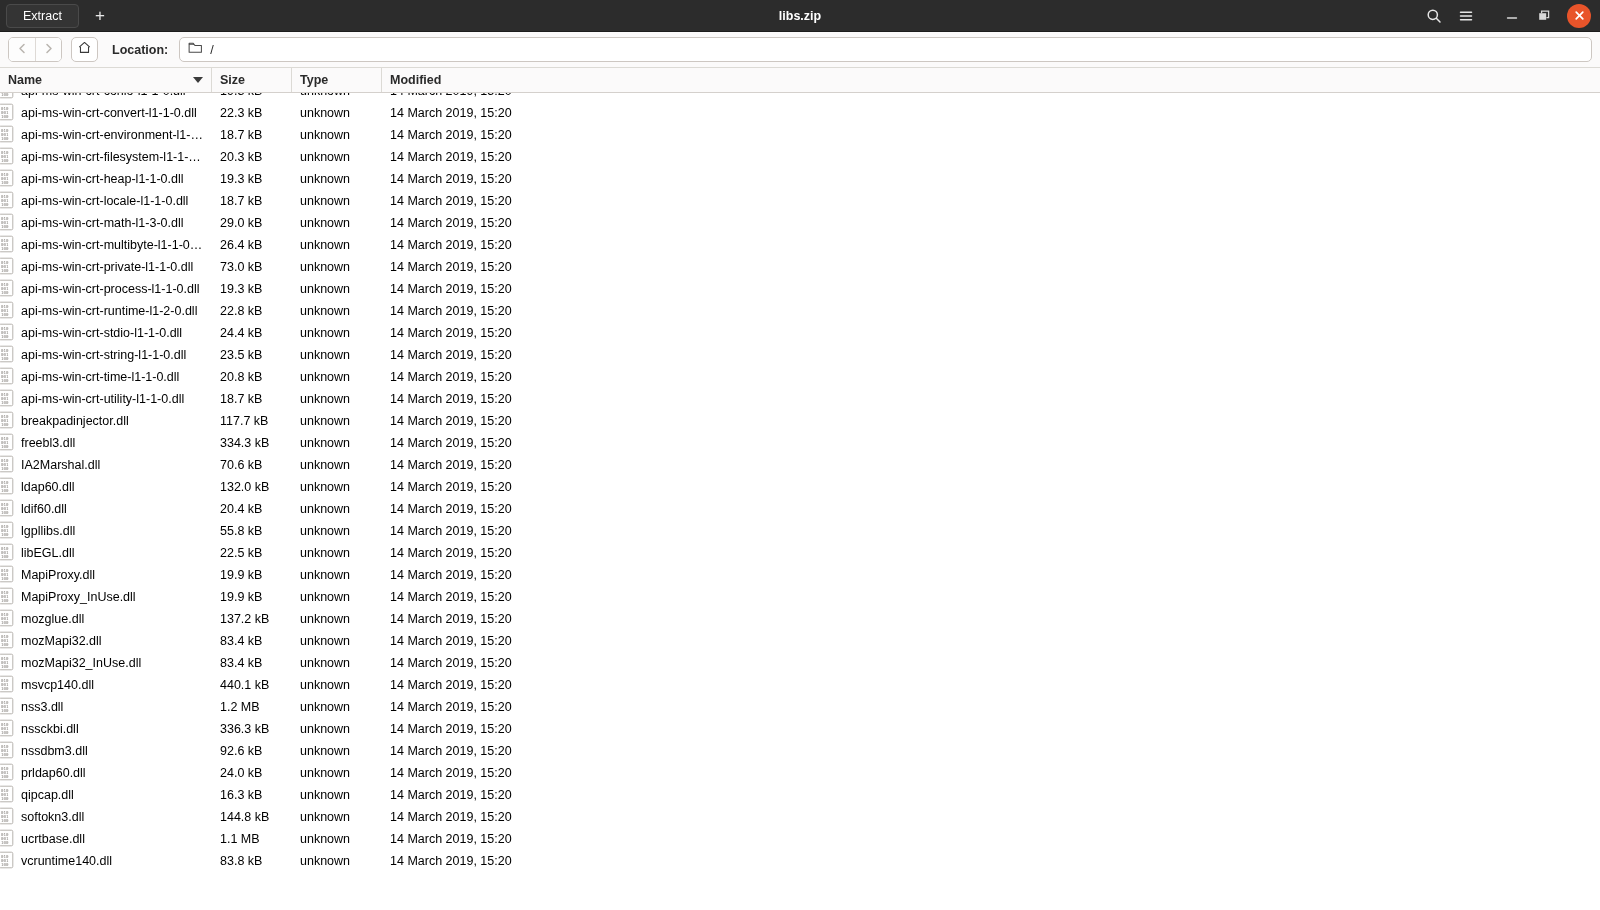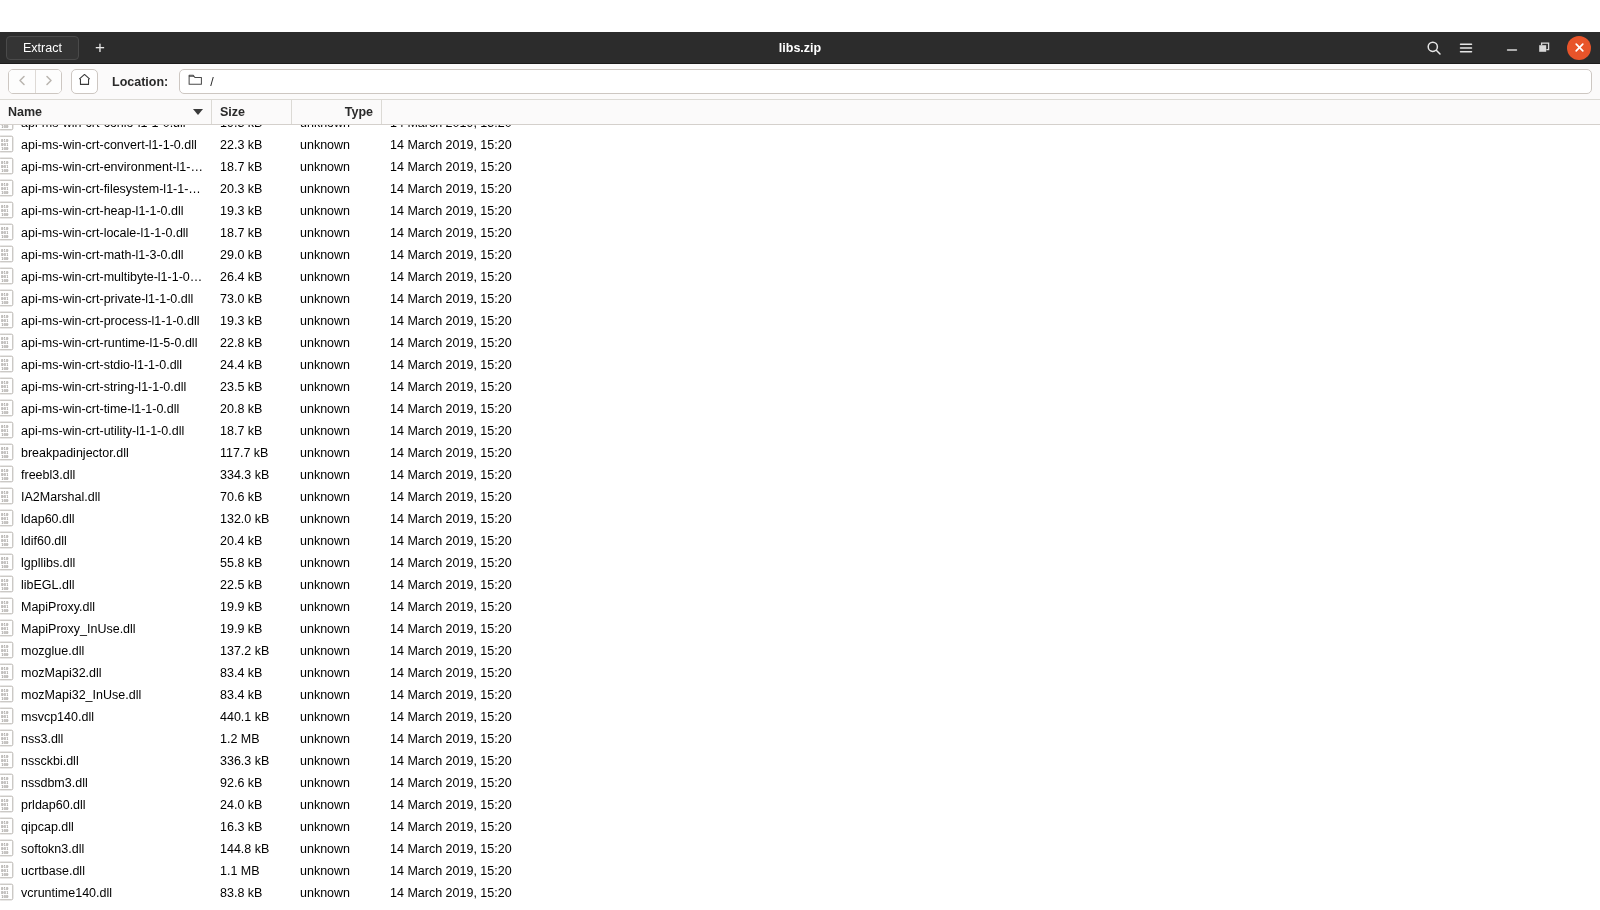--- a/index.html
+++ b/index.html
@@ -14,21 +14,20 @@
 
   
   .titlebar {
     position: relative;
     height: 32px;
     background: #2c2c2c;
     display: flex;
     align-items: center;
     padding: 0 4px 0 6px;
     border-bottom: 1px solid #1c1c1c;
-    margin-top: 32px;
   }
   .tabs { display: flex; align-items: center; gap: 2px; z-index: 2; }
   .tab {
     height: 24px;
     padding: 0 16px;
     display: flex; align-items: center;
     color: #ffffff;
     font-size: 12.5px;
     border: 1px solid #4a4a4a;
     border-radius: 4px;
@@ -143,21 +142,21 @@
     display: flex;
     align-items: center;
     padding: 0 8px;
     color: #2a2a2a;
     font-weight: bold;
     border-right: 1px solid #dcdad5;
     position: relative;
   }
   .ch.name { width: 212px; }
   .ch.size { width: 80px; }
-  .ch.type { width: 90px; justify-content: flex-end; }
+  .ch.type { width: 90px; }
   .ch.modified { flex: 1; border-right: none; }
   .sortarrow {
     margin-left: auto;
     width: 0; height: 0;
     border-left: 5px solid transparent;
     border-right: 5px solid transparent;
     border-top: 6px solid #3b3b3b;
   }
 
   
@@ -310,20 +309,23 @@
   <div class="ch name">
     <span>Name</span>
     <span class="sortarrow"></span>
   </div>
   <div class="ch size">
     <span>Size</span>
   </div>
   <div class="ch type">
     <span>Type</span>
   </div>
+  <div class="ch modified">
+    <span>Modified</span>
+  </div>
 </div>
 
 <div class="filelist">
   <div class="scroller" id="rows">
       <div class="row">
         <div class="cell name">
           <span><svg class="ficon" viewBox="0 0 16 18" xmlns="http://www.w3.org/2000/svg">
               <rect x="1.2" y="1.2" width="13.6" height="15.6" rx="1.4" fill="#ffffff" stroke="#b6b2ad" stroke-width="1"></rect>
               <g fill="#7d7974" font-family="monospace" font-size="4.1">
                 <text x="3" y="6.6">010</text>
@@ -484,21 +486,21 @@
       <div class="row">
         <div class="cell name">
           <span><svg class="ficon" viewBox="0 0 16 18" xmlns="http://www.w3.org/2000/svg">
               <rect x="1.2" y="1.2" width="13.6" height="15.6" rx="1.4" fill="#ffffff" stroke="#b6b2ad" stroke-width="1"></rect>
               <g fill="#7d7974" font-family="monospace" font-size="4.1">
                 <text x="3" y="6.6">010</text>
                 <text x="3" y="10.6">001</text>
                 <text x="3" y="14.6">100</text>
               </g>
             </svg></span>
-          <span class="fname">api-ms-win-crt-runtime-l1-5-0.dll</span>
+          <span class="fname">api-ms-win-crt-runtime-l1-2-0.dll</span>
         </div>
         <div class="cell size">22.8 kB</div>
         <div class="cell type">unknown</div>
         <div class="cell modified">14 March 2019, 15:20</div>
       </div>
       <div class="row">
         <div class="cell name">
           <span><svg class="ficon" viewBox="0 0 16 18" xmlns="http://www.w3.org/2000/svg">
               <rect x="1.2" y="1.2" width="13.6" height="15.6" rx="1.4" fill="#ffffff" stroke="#b6b2ad" stroke-width="1"></rect>
               <g fill="#7d7974" font-family="monospace" font-size="4.1">

